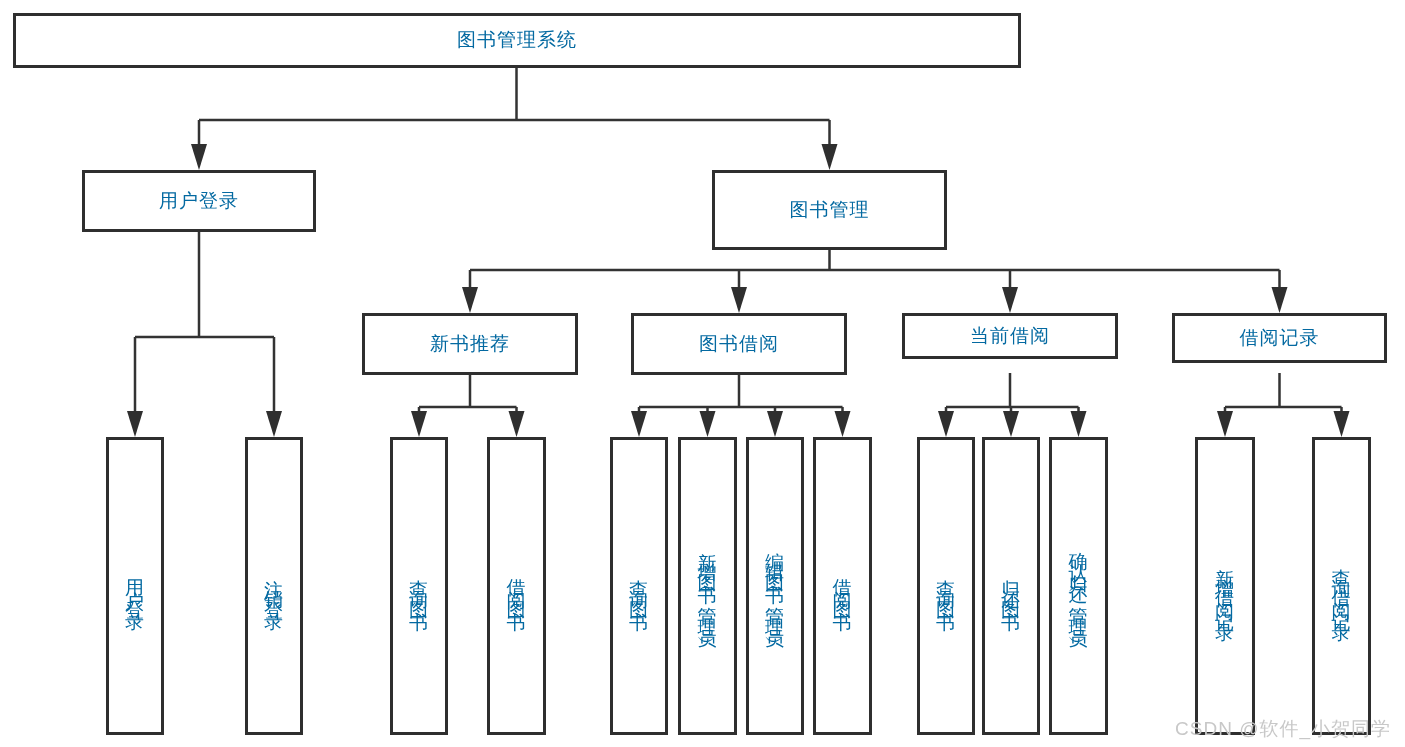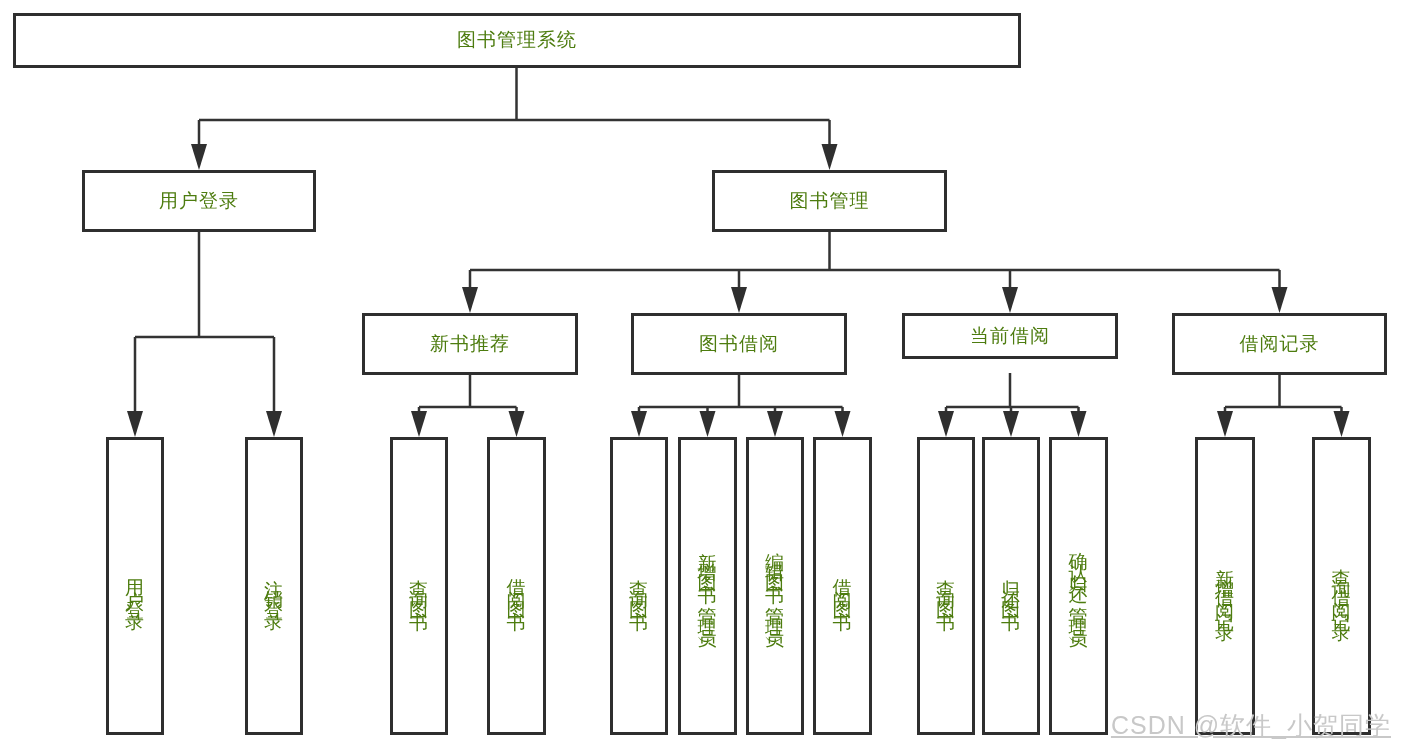--- a/index.html
+++ b/index.html
@@ -5,31 +5,31 @@
   html,body{margin:0;padding:0;}
   body{
     width:1405px;height:747px;position:relative;background:#ffffff;
     font-family:"Liberation Sans","DejaVu Sans",sans-serif;
     overflow:hidden;
   }
   .canvas{position:absolute;inset:0;}
   svg.connectors{position:absolute;left:0;top:0;z-index:1;}
   .box{
     position:absolute;box-sizing:border-box;background:#ffffff;
-    border:3px solid #2f2f2f;color:#4d7c0f;z-index:2;
+    border:3px solid #2f2f2f;color:#0369a1;z-index:2;
     display:flex;align-items:center;justify-content:center;
     font-size:19px;letter-spacing:1px;line-height:1.2;
   }
   .box .vtext{
     writing-mode:vertical-rl;text-orientation:mixed;
     letter-spacing:11px;line-height:1;white-space:nowrap;
   }
   .watermark{
     position:absolute;right:14px;bottom:5px;z-index:3;
-    font-size:25px;color:#c8c8c8;letter-spacing:1px;text-decoration:underline;
+    font-size:19px;color:#c8c8c8;letter-spacing:1px;
   }
 </style>
 </head>
 <body>
 
 <div class="canvas">
 
   <svg class="connectors" width="1405" height="747" viewBox="0 0 1405 747">
     <g stroke="#333333" stroke-width="2.5" fill="none">
 
@@ -66,26 +66,26 @@
       <polygon points="1003,411 1019,411 1011,437"></polygon>
       <polygon points="1070.5,411 1086.5,411 1078.5,437"></polygon>
       <polygon points="1217,411 1233,411 1225,437"></polygon>
       <polygon points="1333.5,411 1349.5,411 1341.5,437"></polygon>
     </g>
   </svg>
 
   <div class="box" style="left:13px;top:13px;width:1008px;height:55px">图书管理系统</div>
 
   <div class="box" style="left:82px;top:170px;width:234px;height:62px">用户登录</div>
-  <div class="box" style="left:712px;top:170px;width:235px;height:62px">图书管理</div>
+  <div class="box" style="left:712px;top:170px;width:235px;height:80px">图书管理</div>
 
   <div class="box" style="left:631px;top:313px;width:216px;height:62px">图书借阅</div>
   <div class="box" style="left:362px;top:313px;width:216px;height:62px">新书推荐</div>
   <div class="box" style="left:902px;top:313px;width:216px;height:46px">当前借阅</div>
-  <div class="box" style="left:1172px;top:313px;width:215px;height:62px">借阅记录</div>
+  <div class="box" style="left:1172px;top:313px;width:215px;height:50px">借阅记录</div>
 
   <div class="box" style="left:106px;top:437px;width:58px;height:298px">
     <span class="vtext">用户登录</span>
   </div>
   <div class="box" style="left:245px;top:437px;width:58px;height:298px">
     <span class="vtext">注销登录</span>
   </div>
 
   <div class="box" style="left:390px;top:437px;width:58px;height:298px">
     <span class="vtext">查询图书</span>

